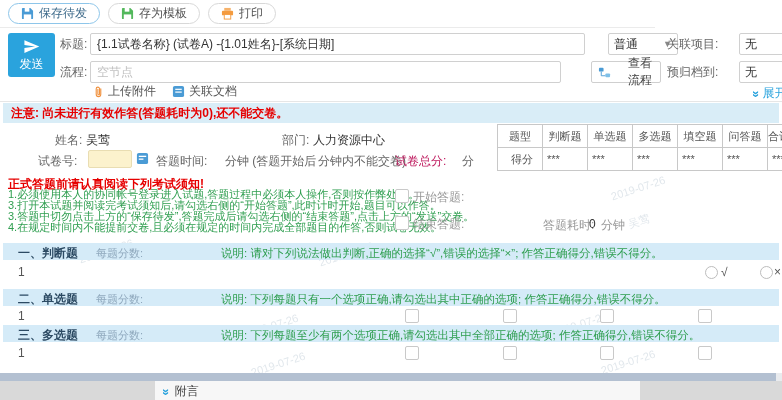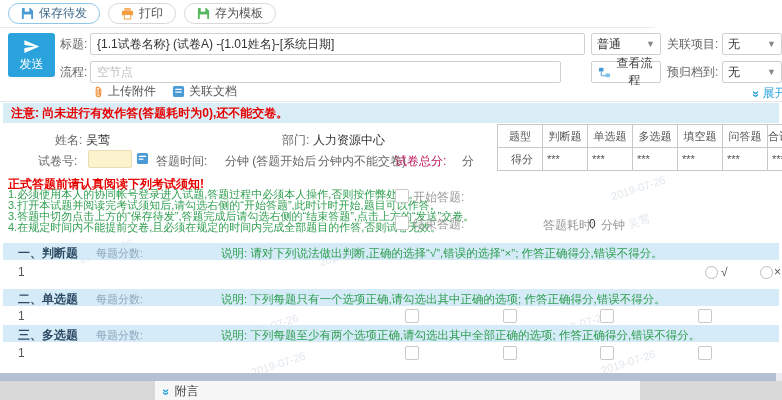--- a/index.html
+++ b/index.html
@@ -16,24 +16,24 @@
   .ic{display:inline-flex;align-items:center;}
   
   .hdr{position:absolute;left:0;top:28px;width:782px;height:73px;background:#fff;border-bottom:1px solid #e6e6e6;}
   .send{position:absolute;left:8px;top:5px;width:47px;height:44px;background:#2aa3dd;border-radius:3px;
         display:flex;flex-direction:column;align-items:center;justify-content:center;gap:1px;color:#fff;cursor:pointer;}
   .lbl{position:absolute;color:#666;line-height:22px;white-space:nowrap;}
   .ipt{position:absolute;height:22px;border:1px solid #d0d0d0;border-radius:2px;padding:0 6px;font-size:12px;
        color:#333;background:#fff;box-sizing:border-box;font-family:inherit;outline:none;}
   .ipt::placeholder{color:#c0c0c0;}
   .combo{position:absolute;height:22px;box-sizing:border-box;border:1px solid #d0d0d0;border-radius:2px;background:#fff;
-         display:flex;align-items:center;justify-content:space-between;padding:0 5px;color:#333;cursor:pointer;}
+         display:flex;align-items:center;justify-content:space-between;padding:0 5px;color:#333;cursor:pointer;margin-left:17px;}
   .caret{font-size:9px;color:#888;}
   .wbtn{position:absolute;height:22px;box-sizing:border-box;border:1px solid #cfcfcf;border-radius:2px;background:#fff;
-        display:inline-flex;align-items:center;justify-content:center;gap:4px;color:#444;cursor:pointer;font-family:inherit;font-size:12px;}
+        display:inline-flex;align-items:center;justify-content:center;gap:15px;color:#444;cursor:pointer;font-family:inherit;font-size:12px;}
   .attach{position:absolute;display:inline-flex;align-items:center;gap:4px;color:#555;cursor:pointer;}
   .dblchev{display:inline-block;transform:rotate(90deg);color:#2aa3dd;font-weight:bold;font-size:12px;line-height:12px;}
   .expand{position:absolute;color:#2aa3dd;display:inline-flex;align-items:center;gap:3px;cursor:pointer;white-space:nowrap;}
   
   .notice{position:absolute;left:3px;top:103px;width:776px;height:20px;background:#d9edf7;color:#e60000;
           font-weight:bold;line-height:20px;padding-left:8px;box-sizing:border-box;white-space:nowrap;}
   
   .score-table{position:absolute;left:497px;top:124px;display:grid;grid-template-columns:repeat(7,45px);
                border-top:1px solid #c8c8c8;border-left:1px solid #c8c8c8;background:#fff;font-size:11px;color:#555;}
   .stc{border-right:1px solid #c8c8c8;border-bottom:1px solid #c8c8c8;height:22px;line-height:22px;text-align:center;overflow:hidden;white-space:nowrap;}
@@ -85,36 +85,36 @@
             <path d="M1 2c0-.6.4-1 1-1h8l3 3v8c0 .6-.4 1-1 1H2c-.6 0-1-.4-1-1V2z" fill="#4a9bd5"></path>
             <rect x="4" y="1" width="5" height="4" fill="#fff"></rect>
             <rect x="3" y="8" width="8" height="5" fill="#fff"></rect>
           </svg>
       </span>
       <span>保存待发</span>
     </button>
     <button class="tbtn">
       <span class="ic">
         <svg width="13" height="13" viewBox="0 0 14 14">
+            <path d="M1 2c0-.6.4-1 1-1h8l3 3v8c0 .6-.4 1-1 1H2c-.6 0-1-.4-1-1V2z" fill="#53b85c"></path>
+            <rect x="4" y="1" width="5" height="4" fill="#fff"></rect>
+            <rect x="3" y="8" width="8" height="5" fill="#fff"></rect>
+          </svg>
+      </span>
+      <span>存为模板</span>
+    </button>
+    <button class="tbtn">
+      <span class="ic">
+        <svg width="13" height="13" viewBox="0 0 14 14">
             <rect x="3.5" y="1" width="7" height="3" fill="#f6b26b"></rect>
             <rect x="1" y="4" width="12" height="5" rx="1" fill="#f49b3f"></rect>
             <rect x="3.5" y="8" width="7" height="5" fill="#fff" stroke="#f49b3f" stroke-width="1"></rect>
           </svg>
       </span>
       <span>打印</span>
-    </button>
-    <button class="tbtn">
-      <span class="ic">
-        <svg width="13" height="13" viewBox="0 0 14 14">
-            <path d="M1 2c0-.6.4-1 1-1h8l3 3v8c0 .6-.4 1-1 1H2c-.6 0-1-.4-1-1V2z" fill="#53b85c"></path>
-            <rect x="4" y="1" width="5" height="4" fill="#fff"></rect>
-            <rect x="3" y="8" width="8" height="5" fill="#fff"></rect>
-          </svg>
-      </span>
-      <span>存为模板</span>
     </button>
   </div>
 
   <div class="hdr">
     <div class="send">
       <span class="ic">
         <svg width="17" height="17" viewBox="0 0 24 24">
             <path d="M2 21l21-9L2 3v7l15 2-15 2z" fill="#fff"></path>
           </svg>
       </span>

